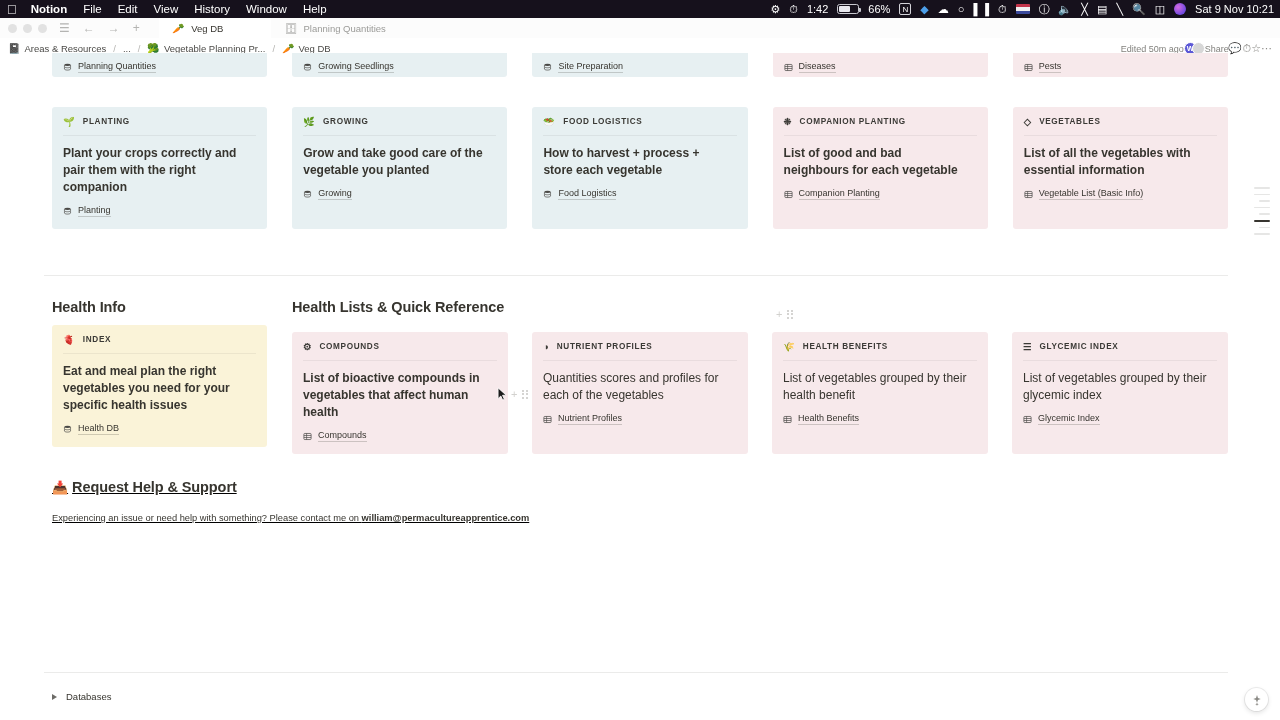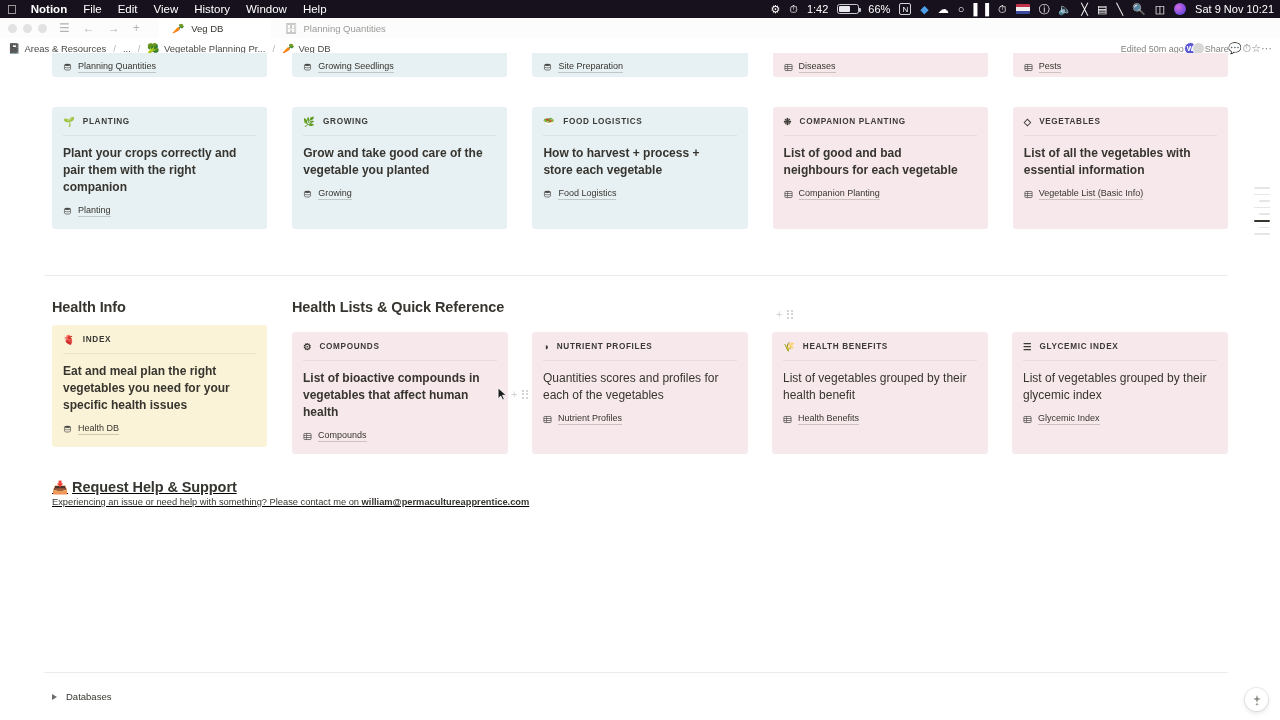--- a/index.html
+++ b/index.html
@@ -537,21 +537,21 @@
         <i></i>
         <i></i>
         <i></i>
       </span>
   </div>
 
   <div class="section" style="top:420px;text-decoration:underline;">
     <div class="h1row">
       <span class="h1"><span class="emo">📥</span><span>Request Help &amp; Support</span></span>
     </div>
-    <div class="bodytext" style="margin-top:2px;">
+    <div class="bodytext" style="margin-top:18px;">
       <span>Experiencing an issue or need help with something? Please contact me on </span><b>william@permacultureapprentice.com</b>
     </div>
   </div>
 
   <div class="divider" style="top:613px;"></div>
   <div class="section" style="top:632px;">
     <div class="toggle-row">
       <span class="tri"></span>
       <span>Databases</span>
     </div>

